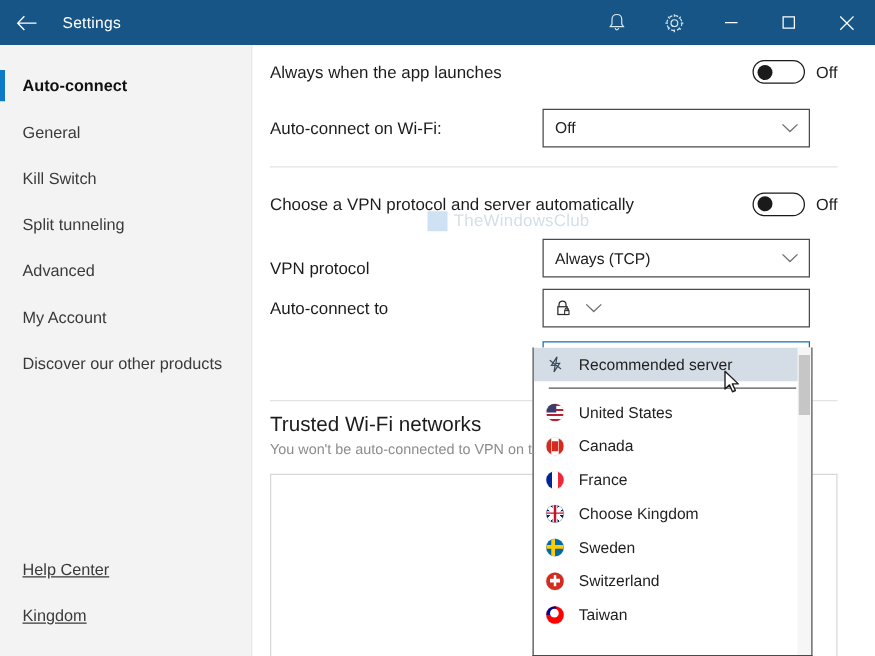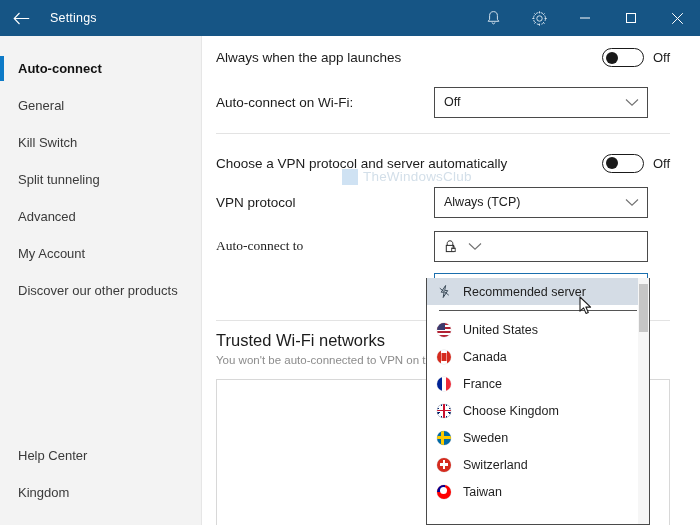--- a/index.html
+++ b/index.html
@@ -101,21 +101,21 @@
     bottom: 6px;
     width: 4px;
     background: #0d7ac7;
   }
   .nav-bottom {
     position: absolute;
     left: 0;
     right: 0;
     bottom: 14px;
   }
-  .nav-bottom .nav-item { height: 37px; }
+  .nav-bottom .nav-item { height: 37px; text-decoration: underline; }
 
   
   .main {
     flex: 1 1 auto;
     position: relative;
     background: #ffffff;
     overflow: hidden;
   }
   .main-inner {
     position: absolute;
@@ -434,32 +434,32 @@
           <div class="row-label">Choose a VPN protocol and server automatically</div>
           <div class="grow"></div>
           <div class="toggle-wrap">
             <div class="toggle">
               <div class="knob"></div>
             </div>
             <div class="toggle-label">Off</div>
           </div>
         </div>
 
-        <div class="row" style="height:40px;">
+        <div class="row" style="height:40px;align-items:flex-end;">
           <div class="row-label">VPN protocol</div>
           <div class="grow"></div>
           <div class="select" style="margin-right:22px;">
             <span class="sel-text">Always (TCP)</span>
             <svg class="chev" width="14" height="9" viewBox="0 0 14 9">
               <path d="M1 1.5 L7 7.2 L13 1.5" fill="none" stroke="#3c3c3c" stroke-width="1.1"></path>
             </svg>
           </div>
         </div>
 
-        <div class="row" style="height:48px;font-family:Liberation Serif, serif;">
+        <div class="row" style="height:48px;">
           <div class="row-label">Auto-connect to</div>
           <div class="grow"></div>
           <div class="select" style="margin-right:22px;">
             <span class="sel-icon">
               <svg width="15" height="15" viewBox="0 0 15 15">
                 <path d="M3.2 6.4 V4.6 C3.2 2.9 4.4 1.8 6 1.8 C7.6 1.8 8.8 2.9 8.8 4.6 V6.4" fill="none" stroke="#2a2a2a" stroke-width="1"></path>
                 <rect x="2.3" y="6.4" width="7.4" height="6.2" fill="none" stroke="#2a2a2a" stroke-width="1"></rect>
                 <path d="M8.1 9.6 V8.7 C8.1 7.9 8.7 7.4 9.4 7.4 C10.2 7.4 10.8 7.9 10.8 8.7 V9.6" fill="none" stroke="#2a2a2a" stroke-width=".85"></path>
                 <rect x="7.7" y="9.5" width="3.5" height="3.1" fill="#ffffff" stroke="#2a2a2a" stroke-width=".85"></rect>
               </svg>

